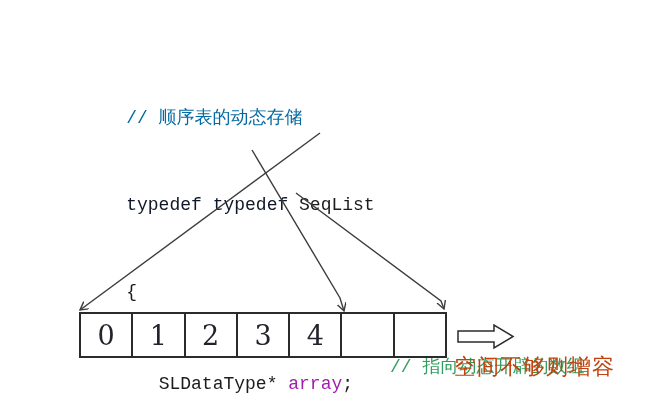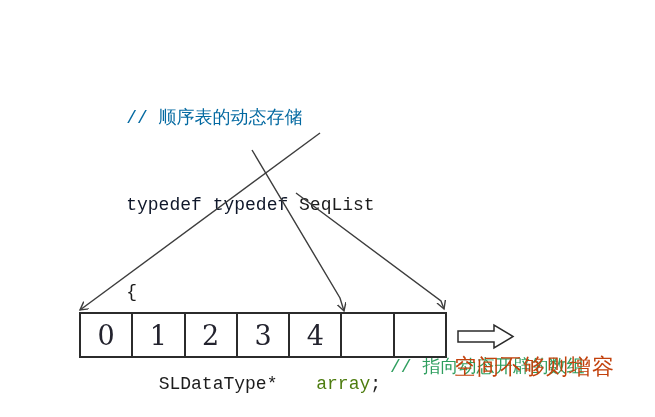--- a/index.html
+++ b/index.html
@@ -9,21 +9,21 @@
     overflow:hidden;
   }
   
   .code-block{
     position:absolute;left:83px;top:17px;
     font-size:18px;line-height:29px;white-space:pre;
     color:#1c1c1c;
   }
   .code-line{position:relative;height:29px;}
   .kw{color:#0f172a;}
-  .ident-blue{color:#4d7c0f;margin-left:28px;}
+  .ident-blue{color:#a21caf;}
   .cmt{position:absolute;left:307px;top:12px;color:#2e9e5e;}
   .cmt-header{color:#0369a1;}
   .line-member-array{margin-top:5px;}
   
   .overlay{position:absolute;left:0;top:0;width:655px;height:417px;}
   
   .array-box{
     position:absolute;left:79px;top:312px;width:368px;height:46px;
     border:2px solid #2b2b2b;box-sizing:border-box;
     display:flex;

